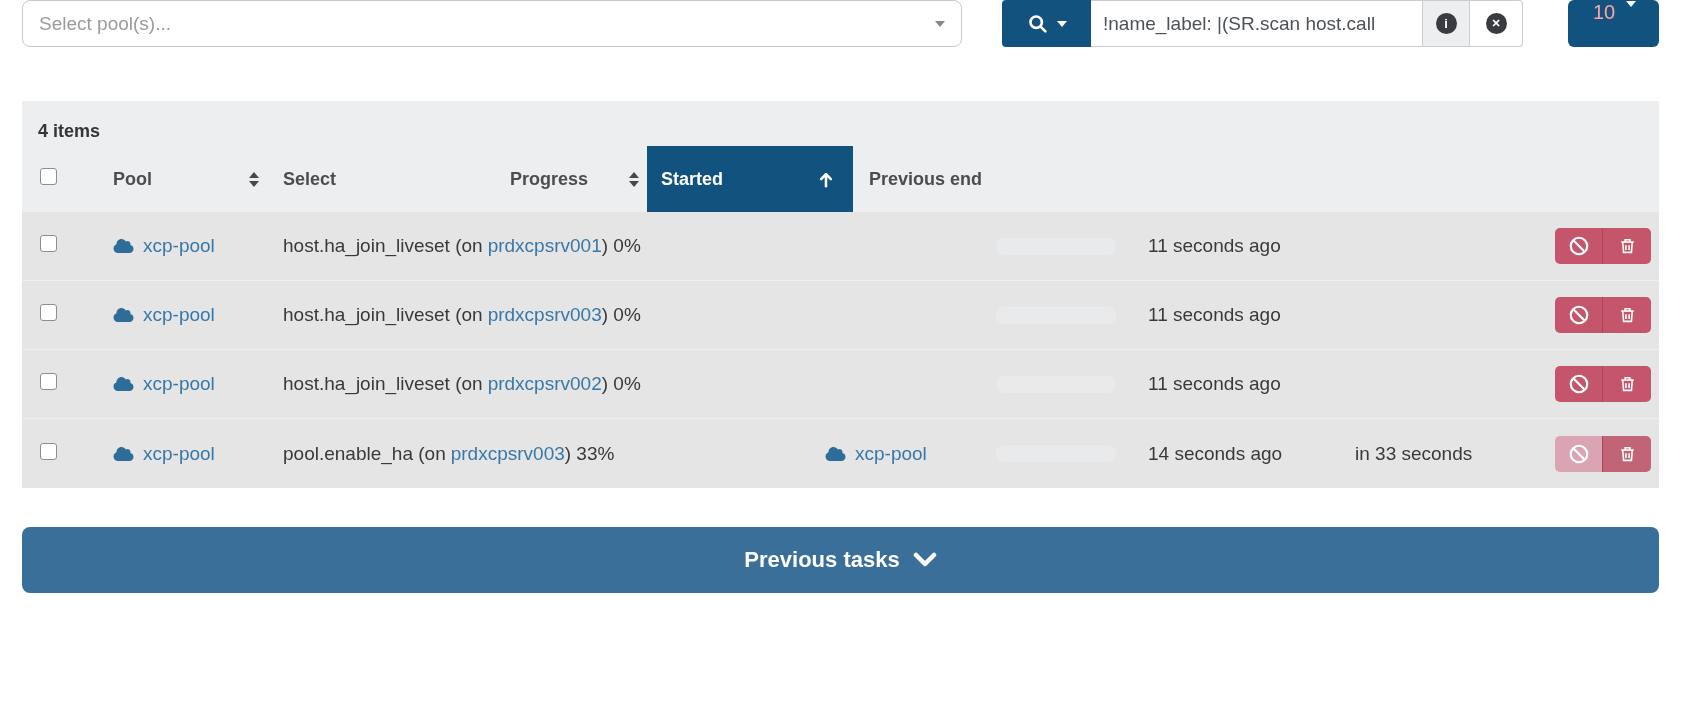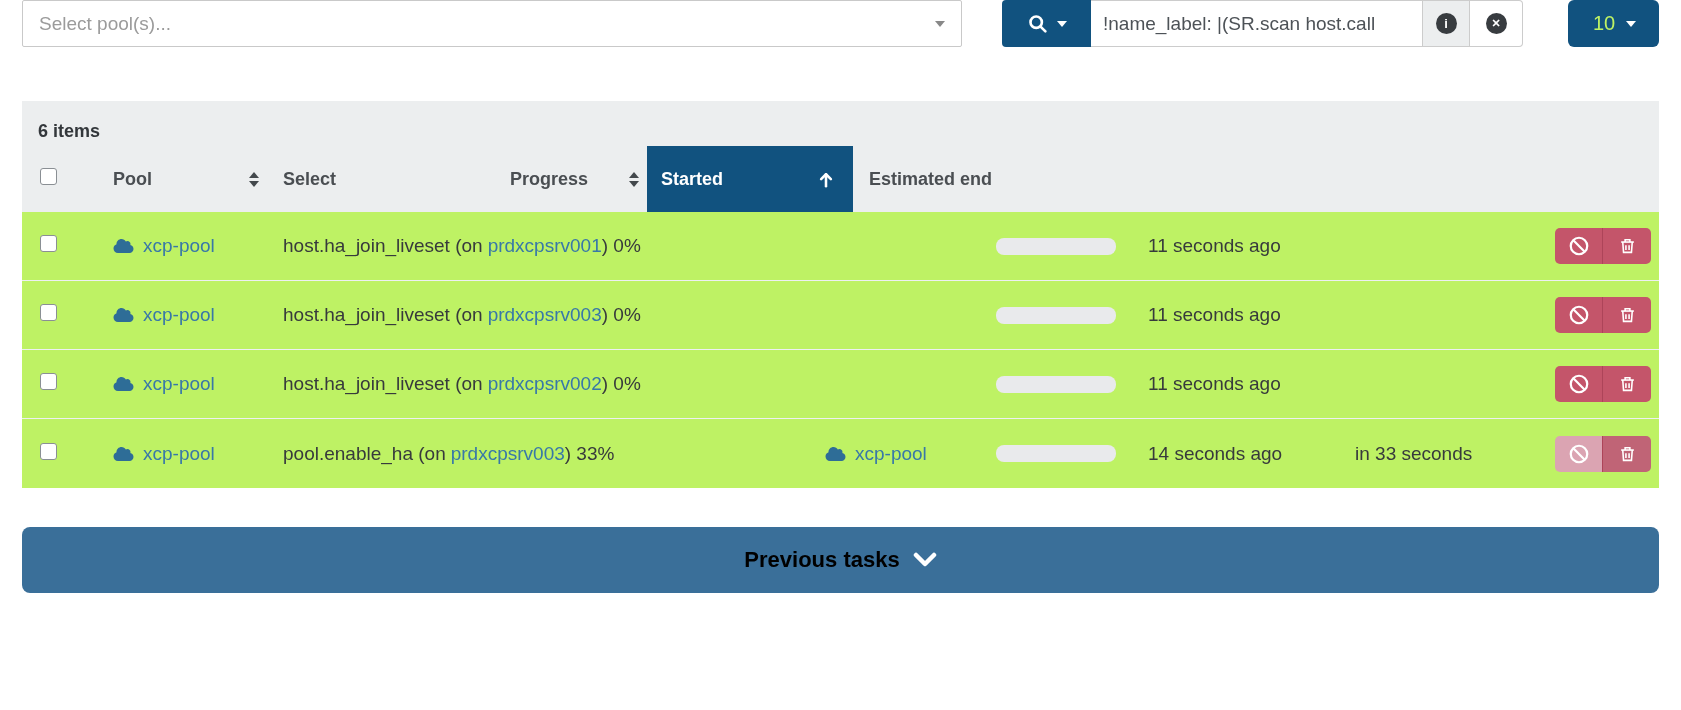--- a/index.html
+++ b/index.html
@@ -25,21 +25,21 @@
   .page-title{
     margin:6px 0 14px;
     font-size:40px;font-weight:700;letter-spacing:-0.5px;
     color:#24292d;
   }
 
   
   .filter-row{display:flex;align-items:center;height:47px;}
   .pool-select{
     width:940px;height:47px;
-    border:1px solid #c9c9c9;border-radius:2px;
+    border:1px solid #c9c9c9;border-radius:8px;
     display:flex;align-items:center;justify-content:space-between;
     padding:0 16px;background:#fff;cursor:pointer;
   }
   .pool-select .placeholder{color:#9b9b9b;font-size:19px;}
   .caret{
     width:0;height:0;
     border-left:5px solid transparent;border-right:5px solid transparent;
     border-top:6px solid #888;
   }
   .caret.white{border-top-color:#fff;}
@@ -65,23 +65,23 @@
   .circle-icon{
     width:21px;height:21px;border-radius:50%;
     background:#383c40;color:#fff;
     display:flex;align-items:center;justify-content:center;
     font-size:13px;font-weight:bold;line-height:1;
   }
   .circle-icon.x{font-size:11px;}
 
   .page-size-btn{
     margin-left:auto;width:91px;height:47px;border:none;cursor:pointer;
-    background:var(--c-primary);color:#bef264;border-radius:6px;
+    background:var(--c-primary);color:#fca5a5;border-radius:6px;
     font-size:20px;font-family:"Liberation Sans", sans-serif;
-    display:flex;align-items:center;justify-content:center;gap:11px;padding-left:8px;
+    display:flex;align-items:flex-start;justify-content:center;gap:11px;padding-left:8px;
   }
 
   
   .task-table{margin-top:54px;}
   .thead{background:#eceeef;}
   .items-row{padding:20px 16px 4px;font-size:18px;font-weight:bold;color:#33373b;}
   .cols-row{display:flex;align-items:center;height:66px;font-size:18px;font-weight:bold;color:#4a4e52;}
 
   .col-check{width:68px;padding-left:18px;flex:none;}
   .col-pool{width:170px;flex:none;display:flex;align-items:center;justify-content:space-between;padding-right:24px;margin-left:23px;}
@@ -101,21 +101,21 @@
   .sort-icon{display:flex;flex-direction:column;gap:3px;}
   .sort-icon .tri-up{width:0;height:0;border-left:5px solid transparent;border-right:5px solid transparent;border-bottom:6px solid #43484c;}
   .sort-icon .tri-down{width:0;height:0;border-left:5px solid transparent;border-right:5px solid transparent;border-top:6px solid #43484c;}
 
   .checkbox{
     appearance:none;-webkit-appearance:none;
     width:17px;height:17px;margin:0;
     border:1.5px solid #8a8f94;border-radius:3px;background:#fff;cursor:pointer;
   }
 
-  .trow{display:flex;align-items:center;height:69px;border-bottom:1px solid #edf0f2;font-size:19px;background:#bef264;}
+  .trow{display:flex;align-items:center;height:69px;border-bottom:1px solid #edf0f2;font-size:19px;background:#e5e5e5;}
   .trow:last-child{border-bottom:none;}
 
   a.link{color:var(--c-link);text-decoration:none;cursor:pointer;}
   .cloud{width:21px;height:16px;fill:var(--c-cloud);margin-right:9px;flex:none;}
   .pool-cell-inner{display:flex;align-items:center;}
   .objects-inner{display:flex;align-items:center;padding-left:56px;}
   .task-link{margin-left:5px;}
 
   .progress-track{width:120px;height:17px;background:#e9eaec;border-radius:8px;overflow:hidden;}
   .progress-fill{height:100%;background:var(--c-progress);border-radius:8px;width:0%;}
@@ -131,21 +131,21 @@
   .action-btn.cancel{border-radius:5px 0 0 5px;border-right:1px solid var(--c-danger-border);}
   .action-btn.destroy{border-radius:0 5px 5px 0;}
   .action-btn.disabled{background:#dba4b2;cursor:default;}
   .action-btn.dim{background:#c06476;}
 
   
   .footer-bar{
     margin-top:39px;height:66px;width:100%;
     background:var(--c-footer);border-radius:8px;border:none;cursor:pointer;
     display:flex;align-items:center;justify-content:center;gap:13px;
-    color:#000000;font-size:22px;font-weight:bold;
+    color:#ffffff;font-size:22px;font-weight:bold;
     font-family:"Liberation Sans", sans-serif;
   }
 </style>
 </head>
 <body>
 
 <div class="container">
 
 
   <div class="filter-row">
@@ -175,21 +175,21 @@
     <button class="page-size-btn">
       <span>10</span>
       <span class="caret white"></span>
     </button>
 
   </div>
 
   <div class="task-table">
 
     <div class="thead">
-      <div class="items-row">6 items</div>
+      <div class="items-row">4 items</div>
       <div class="cols-row">
         <div class="col-check">
           <input type="checkbox" class="checkbox" style="">
         </div>
         <div class="col-pool sortable">
           <span>Pool</span>
           <span class="sort-icon">
               <span class="tri-up"></span>
               <span class="tri-down"></span>
             </span>
@@ -205,21 +205,21 @@
             </span>
         </div>
         <div class="col-started header">
           <span>Started</span>
           <svg width="18" height="21" viewBox="0 0 24 24" fill="none" stroke="#fff" stroke-width="3.4" stroke-linecap="round" stroke-linejoin="round">
             <path d="M12 21V5"></path>
               <path d="M5.5 11.5L12 5l6.5 6.5"></path>
           </svg>
         </div>
         <div class="col-end">
-          <span>Estimated end</span>
+          <span>Previous end</span>
         </div>
         <div class="col-actions"></div>
       </div>
     </div>
 
     <div class="trow">
       <div class="col-check"><input type="checkbox" class="checkbox" style=""></div>
       <div class="col-pool">
           <span class="pool-cell-inner">
         <svg class="cloud" viewBox="0 0 640 512">

